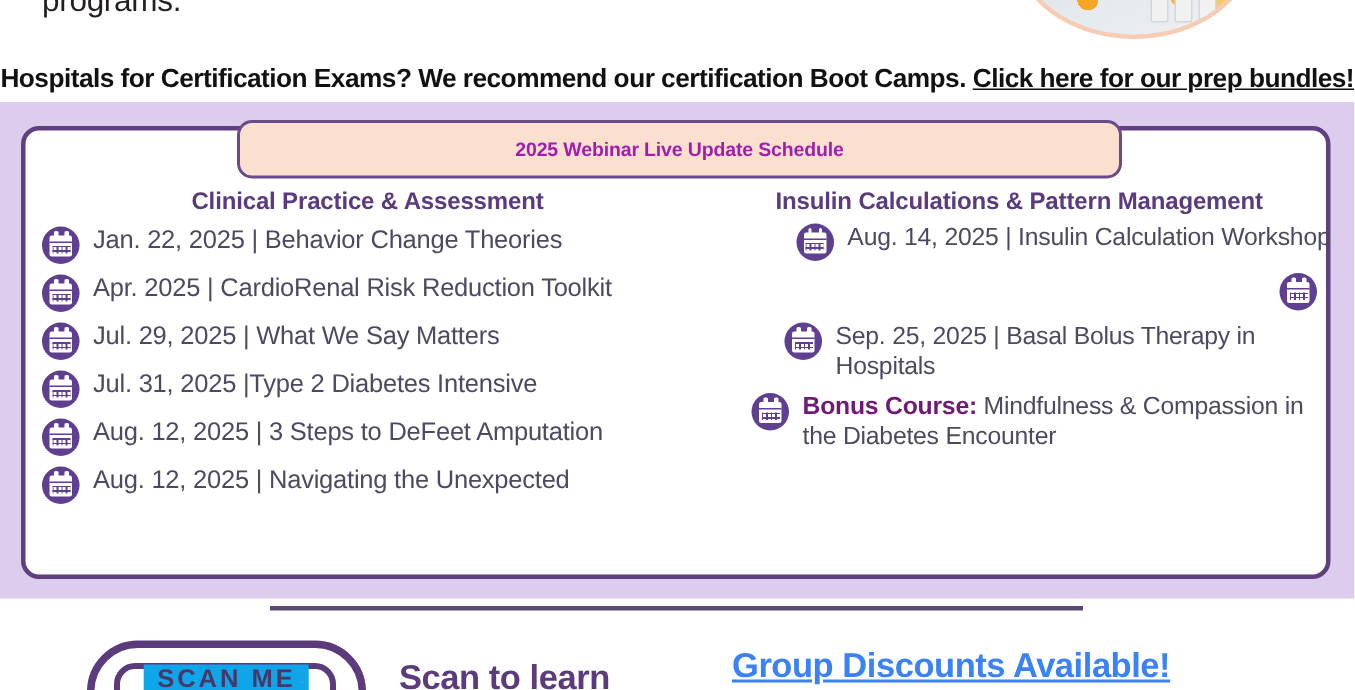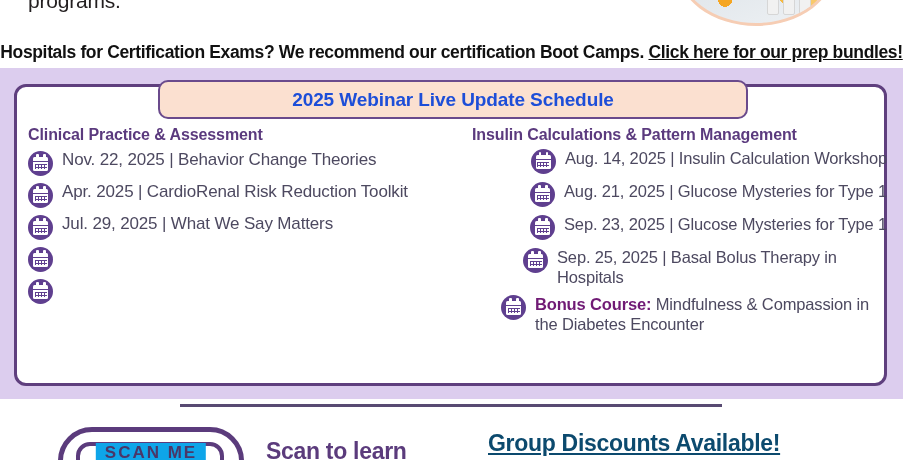--- a/index.html
+++ b/index.html
@@ -77,43 +77,44 @@
     position:absolute;
     left:158px; top:80px;
     width:590px; height:39px;
     background:#fbe0d0;
     border:2px solid #6a4a8c;
     border-radius:10px;
     box-sizing:border-box;
     display:flex;align-items:center;justify-content:center;
   }
   .title-pill .title-text{
-    font-size:19px;
-    font-weight:bold;
-    color:#1d4ed8;
+    font-size:13px;
+    font-weight:bold;
+    color:#a21caf;
     letter-spacing:-0.1px;
     text-align:right;
   }
 
   
   .columns{
     position:absolute;
     left:14px; top:126px;
     width:873px; height:255px;
     display:flex;
     box-sizing:border-box;
   }
   .col{ box-sizing:border-box; }
   .col-left{ width:448px; padding-left:14px; }
   .col-right{ width:425px; padding-left:10px; }
 
   .col-head{
     font-size:16px;
     font-weight:bold;
     color:#5b3a7e;
+    text-align:center;
     letter-spacing:-0.1px;
     margin-bottom:6px;
   }
   .col-right .col-head{ margin-bottom:4px; }
 
   .ev{
     display:flex;
     align-items:flex-start;
     margin-bottom:6px;
   }
@@ -206,21 +207,21 @@
     font-weight:bold;
     color:#5b3b7c;
     letter-spacing:-0.3px;
   }
 
   .group-disc{
     position:absolute;
     left:488px; top:430px;
     font-size:23px;
     font-weight:bold;
-    color:#0c4a6e;
+    color:#3b82f6;
     text-decoration:underline;
     letter-spacing:-0.3px;
   }
 </style>
 </head>
 <body>
 
 <div class="top-text">programs.</div>
 
 <div class="hero-photo">
@@ -244,21 +245,21 @@
 
   <div class="col col-left">
     <div class="col-head">Clinical Practice &amp; Assessment</div>
 
     <div class="ev">
       <span class="cal-icon">
           <span class="nub l"></span>
           <span class="nub r"></span>
           <span class="pg"></span>
         </span>
-      <span class="ev-text">Nov. 22, 2025 | Behavior Change Theories</span>
+      <span class="ev-text">Jan. 22, 2025 | Behavior Change Theories</span>
     </div>
     <div class="ev">
       <span class="cal-icon">
           <span class="nub l"></span>
           <span class="nub r"></span>
           <span class="pg"></span>
         </span>
       <span class="ev-text">Apr. 2025 | CardioRenal Risk Reduction Toolkit</span>
     </div>
     <div class="ev">
@@ -268,56 +269,57 @@
           <span class="pg"></span>
         </span>
       <span class="ev-text">Jul. 29, 2025 | What We Say Matters</span>
     </div>
     <div class="ev">
       <span class="cal-icon">
           <span class="nub l"></span>
           <span class="nub r"></span>
           <span class="pg"></span>
         </span>
-    </div>
-    <div class="ev">
-      <span class="cal-icon">
-          <span class="nub l"></span>
-          <span class="nub r"></span>
-          <span class="pg"></span>
-        </span>
+      <span class="ev-text">Jul. 31, 2025 |Type 2 Diabetes Intensive</span>
+    </div>
+    <div class="ev">
+      <span class="cal-icon">
+          <span class="nub l"></span>
+          <span class="nub r"></span>
+          <span class="pg"></span>
+        </span>
+      <span class="ev-text">Aug. 12, 2025 | 3 Steps to DeFeet Amputation</span>
+    </div>
+    <div class="ev">
+      <span class="cal-icon">
+          <span class="nub l"></span>
+          <span class="nub r"></span>
+          <span class="pg"></span>
+        </span>
+      <span class="ev-text">Aug. 12, 2025 | Navigating the Unexpected</span>
     </div>
   </div>
 
   <div class="col col-right">
     <div class="col-head">Insulin Calculations &amp; Pattern Management</div>
 
     <div class="ev">
       <span class="cal-icon">
           <span class="nub l"></span>
           <span class="nub r"></span>
           <span class="pg"></span>
         </span>
       <span class="ev-text">Aug. 14, 2025 | Insulin Calculation Workshop</span>
     </div>
     <div class="ev">
       <span class="cal-icon">
           <span class="nub l"></span>
           <span class="nub r"></span>
           <span class="pg"></span>
         </span>
-      <span class="ev-text">Aug. 21, 2025 | Glucose Mysteries for Type 1</span>
-    </div>
-    <div class="ev">
-      <span class="cal-icon">
-          <span class="nub l"></span>
-          <span class="nub r"></span>
-          <span class="pg"></span>
-        </span>
-      <span class="ev-text">Sep. 23, 2025 | Glucose Mysteries for Type 1</span>
     </div>
     <div class="ev">
       <span class="cal-icon">
           <span class="nub l"></span>
           <span class="nub r"></span>
           <span class="pg"></span>
         </span>
       <span class="ev-text" style="max-width:330px;display:inline-block;">Sep. 25, 2025 | Basal Bolus Therapy in Hospitals</span>
     </div>
     <div class="ev">

